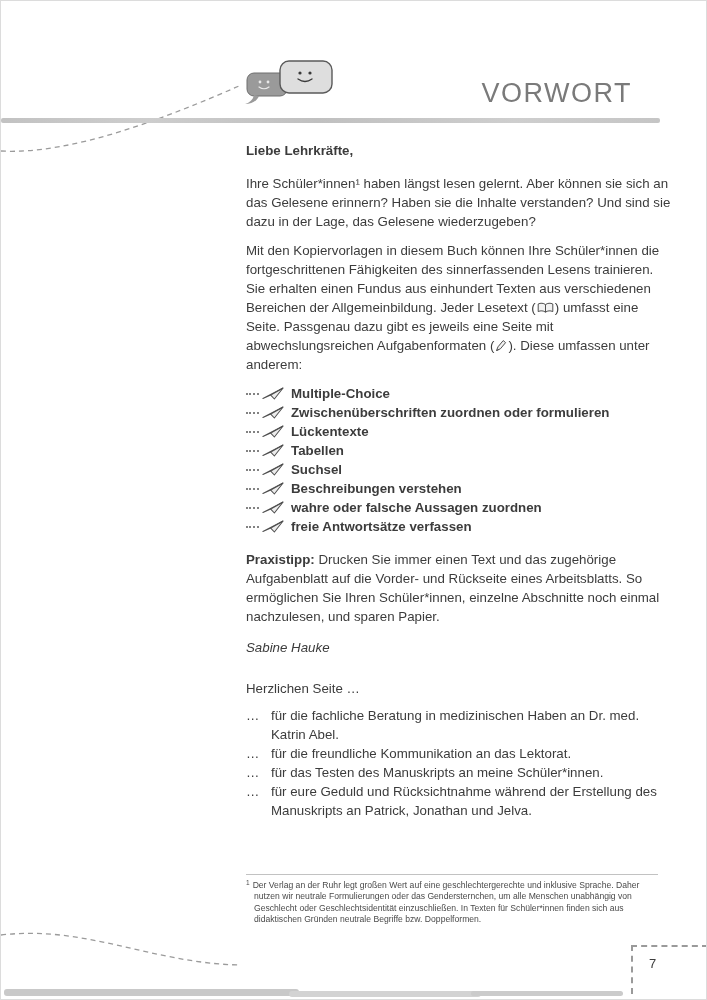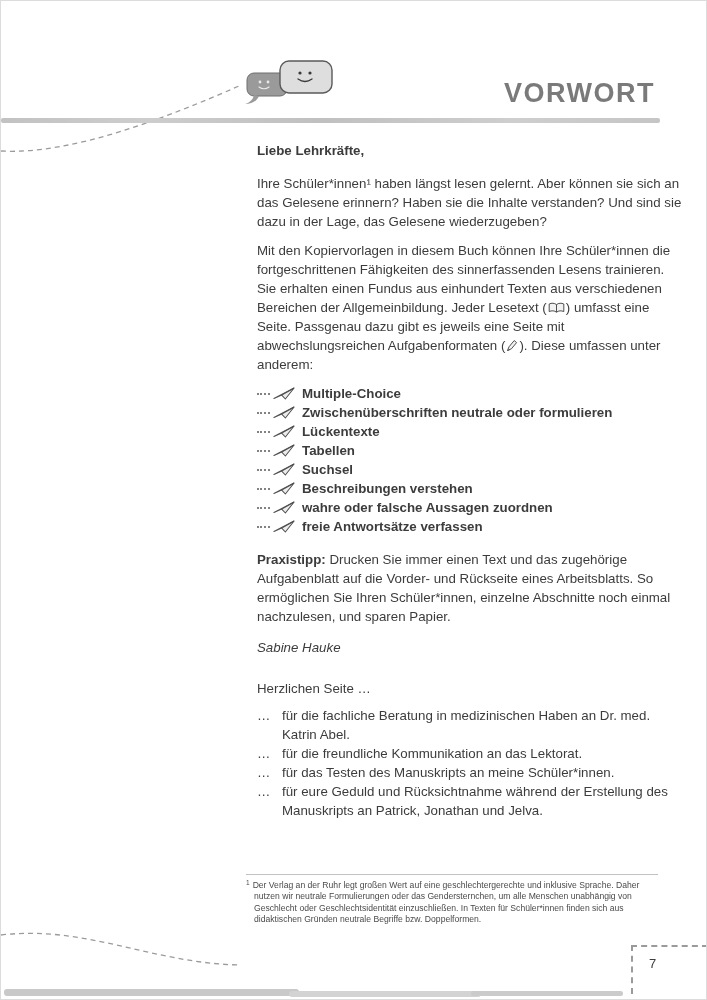--- a/index.html
+++ b/index.html
@@ -16,28 +16,28 @@
   .curve-bottom{ position:absolute; top:918px; left:0; }
   .illustration{ position:absolute; top:57px; left:243px; }
   .brush-top {
     position:absolute; top:117px; left:0; width:659px; height:5px;
     border-radius:2px;
     background:linear-gradient(90deg,#c2c2c2,#cdcdcd 22%,#c0c0c0 48%,#cecece 78%,#c5c5c5);
   }
   .brush-bottom { position:absolute; left:0; top:982px; }
 
   .page-title {
-    position:absolute; top:79px; right:51px;
+    position:absolute; top:79px; right:74px;
     font-size:27px; line-height:1; letter-spacing:1.5px;
-    color:#7a7a7a; font-weight:700;
+    color:#7a7a7a; font-weight:400;
   }
 
   
   .content {
-    position:absolute; left:256px; top:140px; width:426px;
+    position:absolute; left:245px; top:140px; width:426px;
     font-size:13.3px; line-height:19px; color:#3c3c3c;
   }
   .content p { margin:0 0 10px; }
   .greeting { font-weight:bold; margin-bottom:14px !important; }
   .inline-icon { vertical-align:-2px; margin:0 1px; }
 
   .bullets { list-style:none; margin:8px 0 14px; }
   .bullets li { display:flex; align-items:center; height:19px;font-weight:bold; }
   .leader { width:13px; height:0; border-bottom:2px dotted #828282; margin-right:3px; flex:0 0 auto; }
   .plane-svg { margin-right:7px; flex:0 0 auto; }
@@ -119,21 +119,21 @@
           <svg class="plane-svg" width="22" height="13" viewBox="0 0 24 14">
             <use href="#icon-plane"></use>
           </svg>
           <span>Multiple-Choice</span>
         </li>
       <li>
           <span class="leader"></span>
           <svg class="plane-svg" width="22" height="13" viewBox="0 0 24 14">
             <use href="#icon-plane"></use>
           </svg>
-          <span>Zwischenüberschriften neutrale oder formulieren</span>
+          <span>Zwischenüberschriften zuordnen oder formulieren</span>
         </li>
       <li>
           <span class="leader"></span>
           <svg class="plane-svg" width="22" height="13" viewBox="0 0 24 14">
             <use href="#icon-plane"></use>
           </svg>
           <span>Lückentexte</span>
         </li>
       <li>
           <span class="leader"></span>

